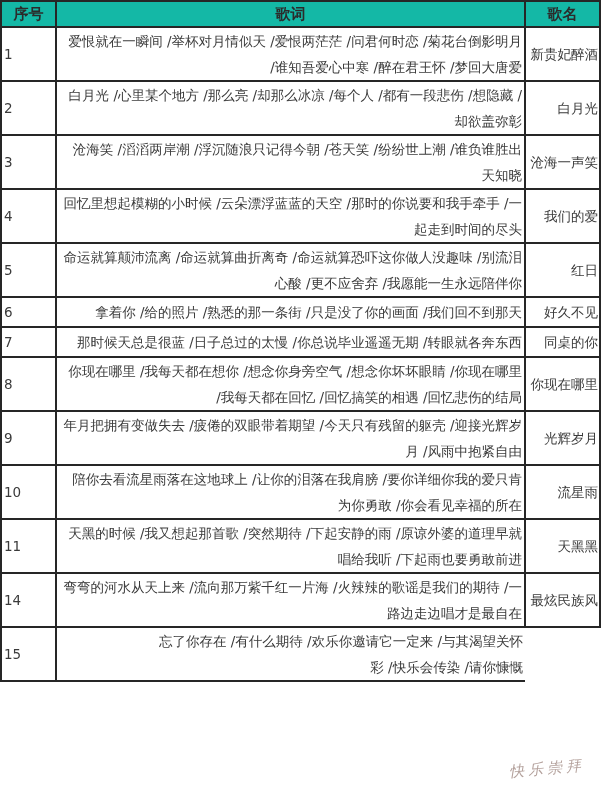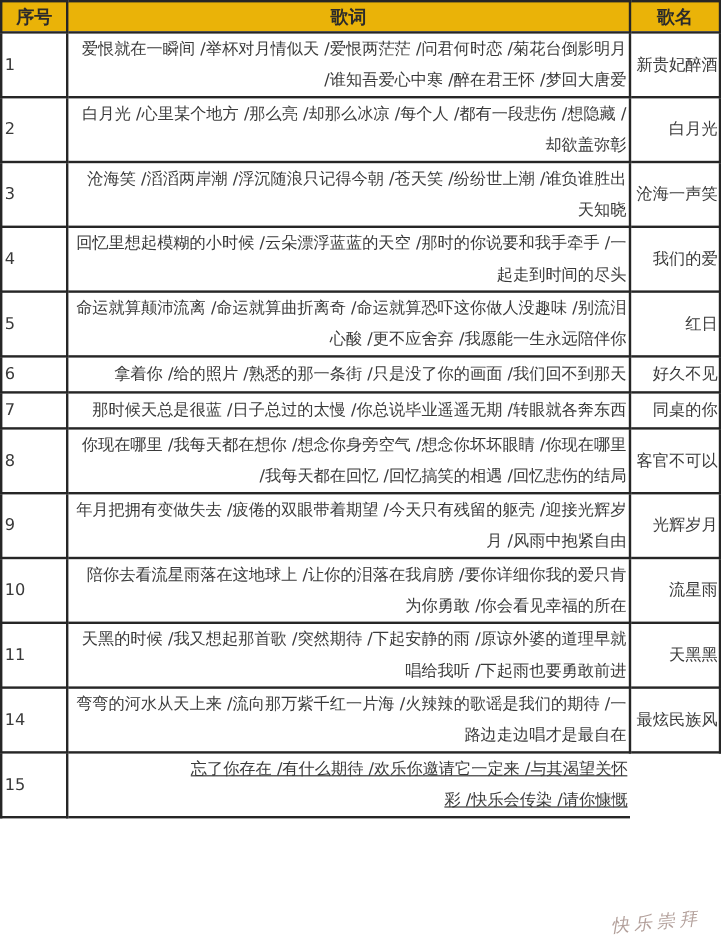--- a/index.html
+++ b/index.html
@@ -7,34 +7,34 @@
     width:601px;height:788px;overflow:hidden;background:#ffffff;position:relative;
     font-family:"DejaVu Sans","Liberation Sans",sans-serif;
   }
   table{
     border-collapse:collapse;table-layout:fixed;width:599px;margin:0;
   }
   col.c1{width:55px;} col.c2{width:469px;} col.c3{width:75px;}
   th,td{border:2px solid #262626;overflow:hidden;}
   th{
     height:24px;padding:0;font-size:15px;font-weight:bold;color:#2b2b2b;
-    text-align:center;vertical-align:middle;background:#eab308;
+    text-align:center;vertical-align:middle;background:#14b8a6;
   }
   td{
     font-size:13.5px;color:#3a3a3a;vertical-align:middle;background:#ffffff;
   }
   tr.tall{height:54px;} tr.short{height:30px;}
   td.c-idx{padding:0 2px;text-align:left;}
   td.c-lyr{padding:0 2px 0 4px;text-align:right;}
   td.c-lyr .l1, td.c-lyr .l2{line-height:26px;}
   td.c-lyr .l1.clip{white-space:nowrap;overflow:hidden;}
   td.c-song{padding:0 1px 0 2px;text-align:right;line-height:16px;}
   
   tr.cut td.c-song{border-top:none;border-right:none;border-bottom:none;border-left:none;}
-  tr.cut td.c-lyr{border-right:none;text-decoration:underline;}
+  tr.cut td.c-lyr{border-right:none;}
   .watermark{
     position:absolute;right:6px;bottom:10px;width:86px;
     color:#a6908a;font-family:"DejaVu Serif","Liberation Serif",serif;
     font-style:italic;font-size:15px;letter-spacing:4px;white-space:nowrap;
     transform:rotate(-5deg);opacity:0.85;
   }
 </style>
 </head>
 <body>
 
@@ -107,21 +107,21 @@
       <div class="l2"></div>
     </td>
     <td class="c-song">同桌的你</td>
   </tr>
       <tr class="tall">
     <td class="c-idx"><span>8</span></td>
     <td class="c-lyr">
       <div class="l1">你现在哪里 /我每天都在想你 /想念你身旁空气 /想念你坏坏眼睛 /你现在哪里 /我每天都在回忆 /回忆搞笑的相遇 /回忆悲伤的结局</div>
       <div class="l2"></div>
     </td>
-    <td class="c-song">客官不可以</td>
+    <td class="c-song">你现在哪里</td>
   </tr>
       <tr class="tall">
     <td class="c-idx"><span>9</span></td>
     <td class="c-lyr">
       <div class="l1">年月把拥有变做失去 /疲倦的双眼带着期望 /今天只有残留的躯壳 /迎接光辉岁月 /风雨中抱紧自由</div>
       <div class="l2"></div>
     </td>
     <td class="c-song">光辉岁月</td>
   </tr>
       <tr class="tall">

